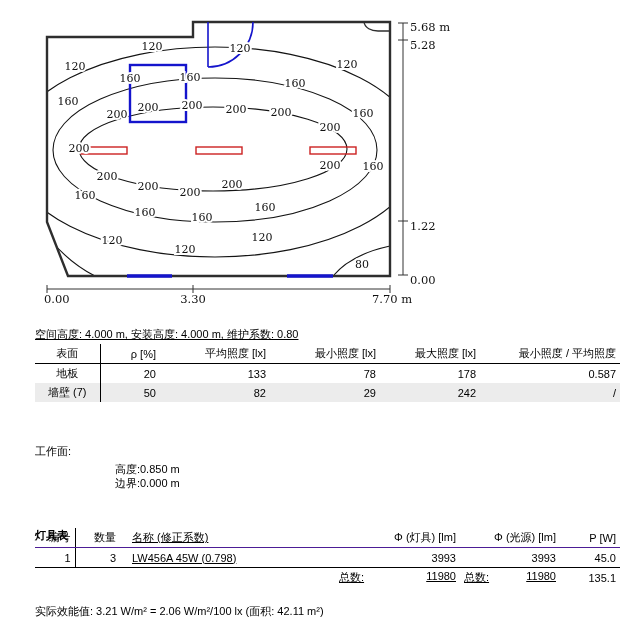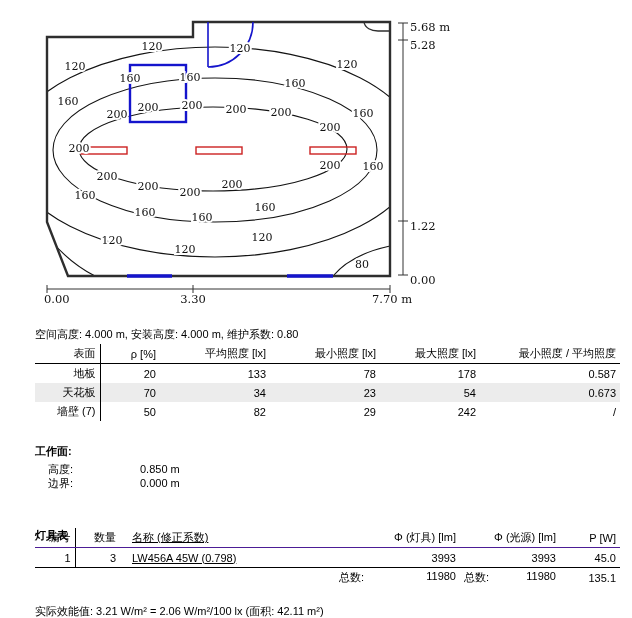--- a/index.html
+++ b/index.html
@@ -16,46 +16,46 @@
   .blueline { fill:none; stroke:#1414cc; stroke-width:1.6; }
   .bluebox { fill:none; stroke:#1414cc; stroke-width:2.4; }
   .winseg  { fill:none; stroke:#1414cc; stroke-width:3.4; }
   .lum     { fill:#ffffff; fill-opacity:0; stroke:#cc2222; stroke-width:1.4; }
   .dim     { fill:none; stroke:#333; stroke-width:1; }
   .clabel  { font-family:"DejaVu Serif",serif; font-size:11px; fill:#111;
              paint-order:stroke; stroke:#ffffff; stroke-width:4px; text-anchor:middle; }
   .dlabel  { font-family:"DejaVu Serif",serif; font-size:11.5px; fill:#111; }
 
   .info-line { position:absolute; top:327px; left:35px; width:592px;
-               display:flex; justify-content:space-between; }
+               display:flex; justify-content:space-between;text-decoration:underline; }
 
   table.rpt { position:absolute; left:35px; border-collapse:collapse; table-layout:fixed; }
   table.rpt th, table.rpt td { padding:2px 4px; font-weight:normal; text-align:right;
                white-space:nowrap; overflow:hidden; }
-  table.rpt th:first-child, table.rpt td:first-child { text-align:right; }
+  table.rpt th:first-child, table.rpt td:first-child { text-align:center; }
 
   table.surf { top:344px; width:585px; }
   table.surf th { border-bottom:1px solid #000; }
   table.surf th:nth-child(2), table.surf td:nth-child(2) { border-left:1px solid #000; }
   table.surf tbody tr:nth-child(even) td { background:#ececec; }
   table.surf td, table.surf th { height:15px; }
 
   .workplane { position:absolute; top:444px; left:35px; }
-  .wp-title { font-weight:bold; margin-bottom:3px; }
+  .wp-title { font-weight:normal; margin-bottom:3px; }
   .wp-row { display:flex; line-height:14px; }
-  .wp-label { width:92px; padding-left:13px; }
+  .wp-label { width:92px; padding-left:13px;text-align:right; }
 
   .lum-title { position:absolute; top:528px; left:35px; font-weight:bold; }
 
   table.lumtab { top:528px; width:585px; }
   table.lumtab th { border-bottom:1px solid #4c1d95; }
   table.lumtab th:nth-child(2), table.lumtab tr.datarow td:nth-child(2) { border-left:1px solid #000; }
   table.lumtab tr.datarow td { border-bottom:1px solid #000; height:15px; }
   table.lumtab td.namecell, table.lumtab th.namecell { text-align:left; padding-left:12px;text-decoration:underline; }
-  .tot { display:flex; justify-content:space-between; }
+  .tot { display:flex; justify-content:space-between;text-decoration:underline; }
 
   .footer-note { position:absolute; top:604px; left:35px; }
 </style>
 </head>
 <body>
 
 <div class="page">
 
   <svg class="diagram" width="632" height="318" viewBox="0 0 632 318">
     <defs>
@@ -169,28 +169,20 @@
     <tbody>
       <tr>
         <td>地板</td>
         <td>20</td>
         <td>133</td>
         <td>78</td>
         <td>178</td>
         <td>0.587</td>
       </tr>
       <tr>
-        <td>天花板</td>
-        <td>70</td>
-        <td>34</td>
-        <td>23</td>
-        <td>54</td>
-        <td>0.673</td>
-      </tr>
-      <tr>
         <td>墙壁 (7)</td>
         <td>50</td>
         <td>82</td>
         <td>29</td>
         <td>242</td>
         <td>/</td>
       </tr>
     </tbody>
   </table>
 

